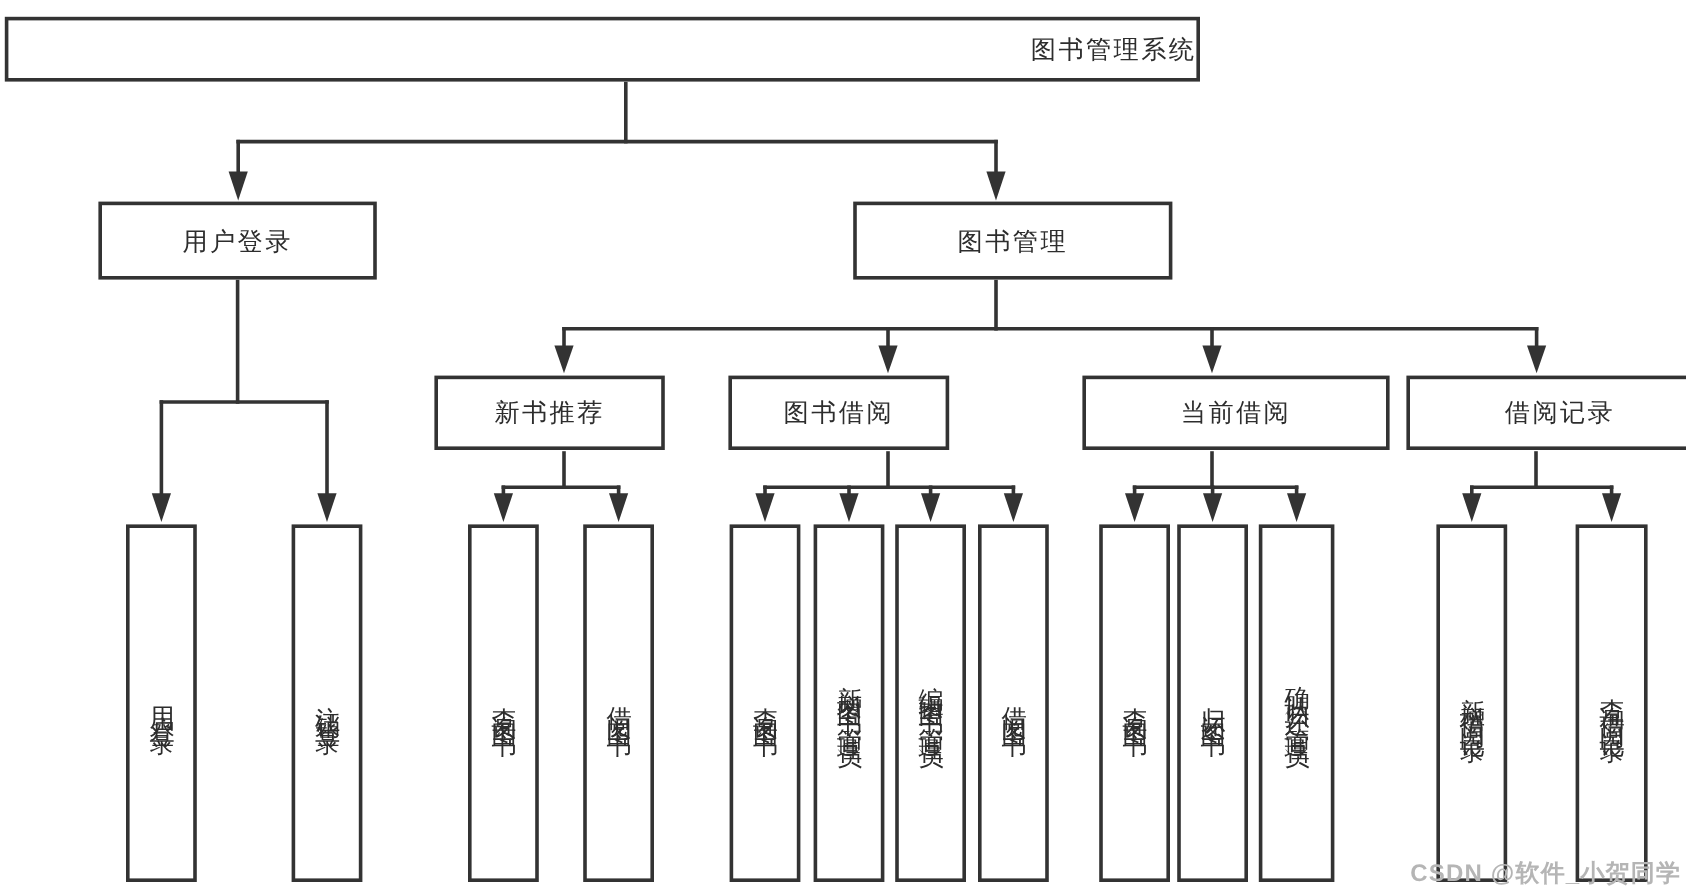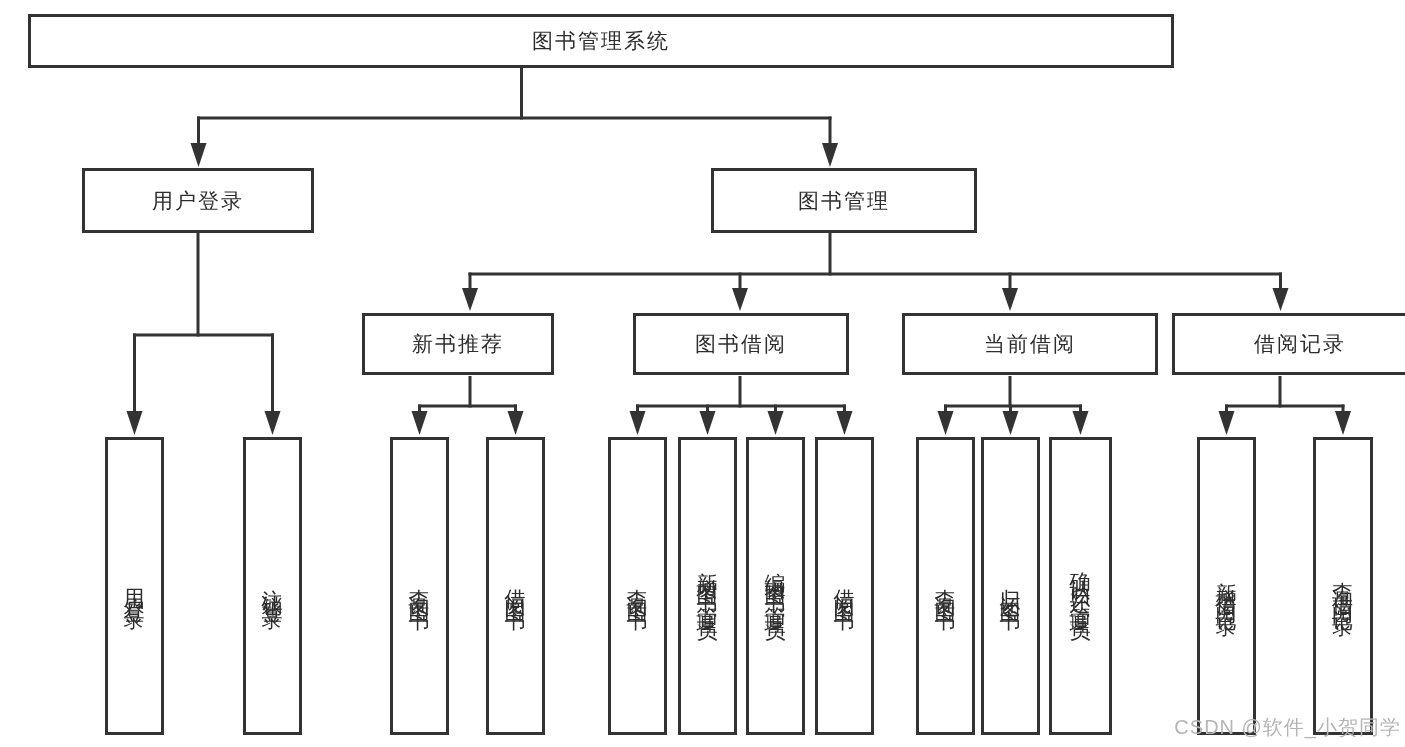--- a/index.html
+++ b/index.html
@@ -37,20 +37,21 @@
     white-space:nowrap;
   }
   #watermark{
     position:absolute;
     right:4px;bottom:6px;
     font-size:20px;
     color:var(--watermark,#b5b5b5);
     letter-spacing:1px;
     z-index:5;
     white-space:nowrap;
+    font-weight:bold;
   }
 </style>
 </head>
 <body>
 
 <div id="canvas">
 
   <svg id="wires" viewBox="0 0 1405 747" xmlns="http://www.w3.org/2000/svg">
 
     <line class="ln" x1="521.5" y1="68" x2="521.5" y2="119.5"></line>
@@ -106,35 +107,35 @@
     <polygon class="ah" points="1072.5,411 1088.5,411 1080.5,435"></polygon>
 
     <line class="ln" x1="1280" y1="376" x2="1280" y2="407.5"></line>
     <line class="ln" x1="1225" y1="406" x2="1344.5" y2="406"></line>
     <line class="ln" x1="1226.5" y1="404.5" x2="1226.5" y2="414"></line>
     <polygon class="ah" points="1218.5,411 1234.5,411 1226.5,435"></polygon>
     <line class="ln" x1="1343" y1="404.5" x2="1343" y2="414"></line>
     <polygon class="ah" points="1335,411 1351,411 1343,435"></polygon>
   </svg>
 
-  <div class="node" style="left:28px;top:14px;width:1146px;height:54px;">
+  <div class="node" style="left:4px;top:14px;width:996px;height:54px;justify-content:flex-end;">
     <span class="lbl">图书管理系统</span>
   </div>
 
   <div class="node" style="left:82px;top:168px;width:232px;height:65px;">
     <span class="lbl">用户登录</span>
   </div>
   <div class="node" style="left:711px;top:168px;width:266px;height:65px;">
     <span class="lbl">图书管理</span>
   </div>
 
   <div class="node" style="left:362px;top:313px;width:192px;height:62px;">
     <span class="lbl">新书推荐</span>
   </div>
-  <div class="node" style="left:633px;top:313px;width:216px;height:62px;">
+  <div class="node" style="left:607px;top:313px;width:184px;height:62px;">
     <span class="lbl">图书借阅</span>
   </div>
   <div class="node" style="left:902px;top:313px;width:256px;height:62px;">
     <span class="lbl">当前借阅</span>
   </div>
   <div class="node" style="left:1172px;top:313px;width:256px;height:62px;justify-content:center;">
     <span class="lbl">借阅记录</span>
   </div>
 
   <div class="node leaf" style="left:105px;top:437px;width:59px;height:298px;">

